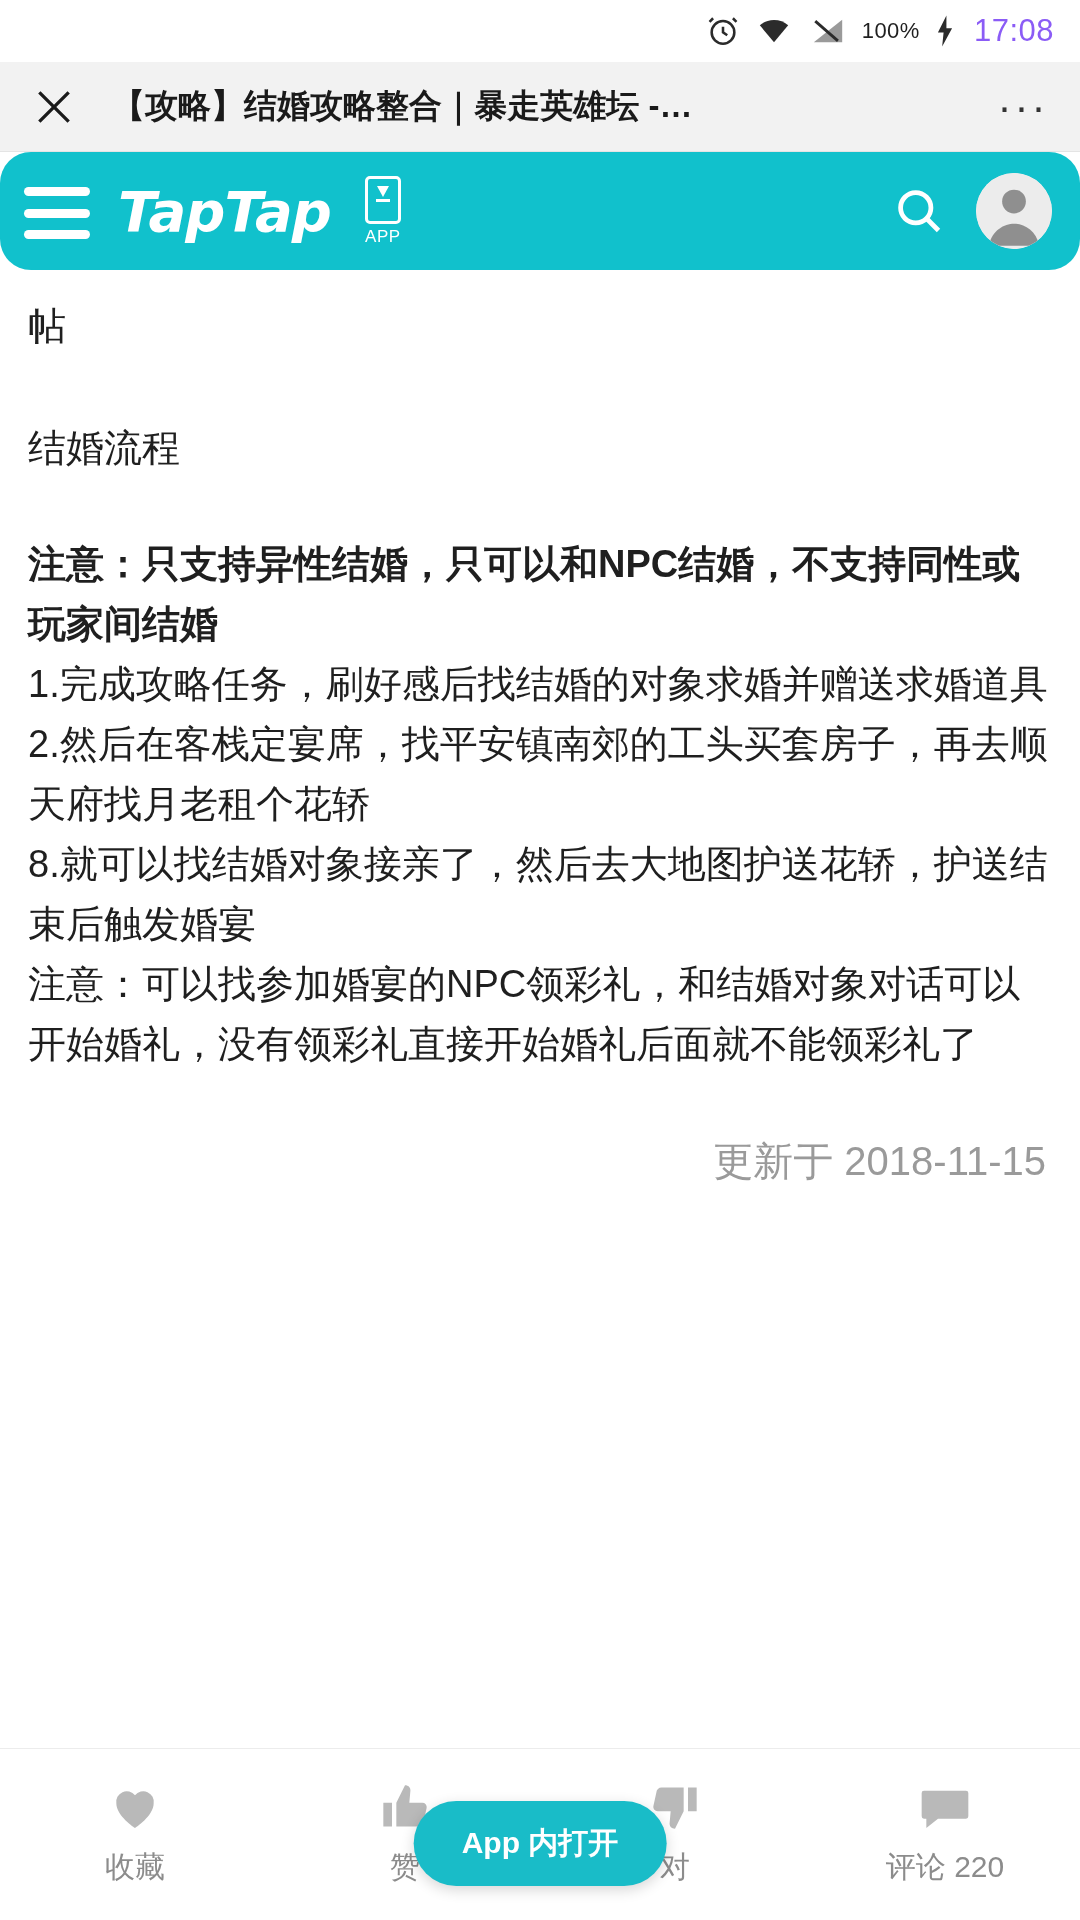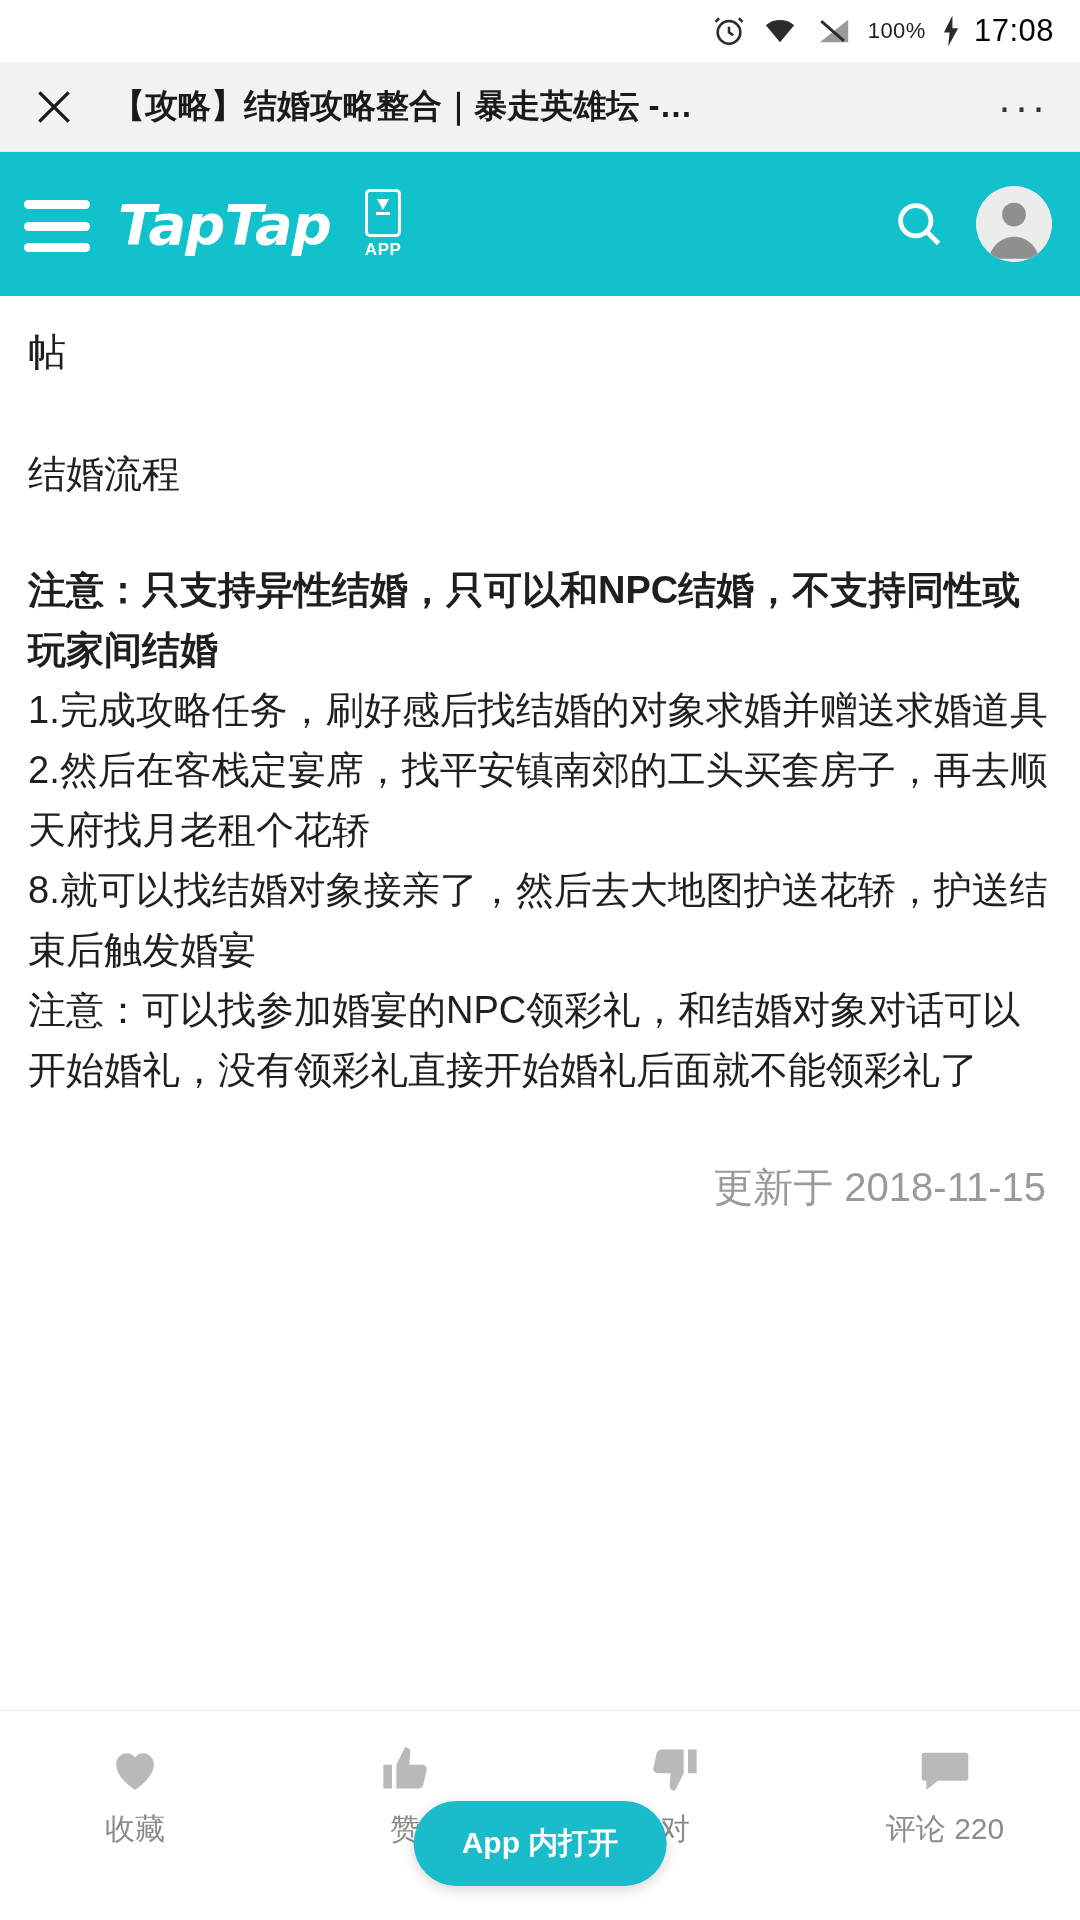--- a/index.html
+++ b/index.html
@@ -31,22 +31,22 @@
     margin-left: 14px;
     color: #2b2b2b;
   }
   .statusbar .battery-text {
     font-size: 22px;
     color: #1f1f1f;
     letter-spacing: 0.5px;
   }
   .statusbar .clock-text {
     font-size: 31px;
-    color: #000000;
-    margin-left: 12px;
+    color: #8b5cf6;
+    margin-left: 18px;
     letter-spacing: 0.5px;
   }
 
   
   .topbar {
     height: 90px;
     background: #f2f2f2;
     display: flex;
     align-items: center;
     box-sizing: border-box;
@@ -79,26 +79,27 @@
     justify-content: center;
     flex: 0 0 auto;
     font-size: 42px;
     color: #333;
     letter-spacing: 3px;
     line-height: 20px;
   }
 
   
   .apphead {
-    height: 144px;
+    height: 118px;
     background: #11c1cc;
     display: flex;
     align-items: center;
     padding: 0 28px 0 24px;
     box-sizing: border-box;
+    border-radius: 31px;
   }
   .hamburger {
     width: 66px;
     height: 52px;
     display: flex;
     flex-direction: column;
     justify-content: space-between;
     flex: 0 0 auto;
     padding-top: 4px;
   }
@@ -149,21 +150,21 @@
     position: absolute;
     left: 50%;
     top: 20px;
     transform: translateX(-50%);
     width: 14px;
     height: 3px;
     background: #ffffff;
   }
   .appbadge .lbl {
     font-size: 17px;
-    font-weight: bold;
+    font-weight: normal;
     margin-top: 3px;
     letter-spacing: 0.5px;
   }
   .head-spacer { flex: 1 1 auto; }
   .search-btn {
     width: 70px;
     height: 70px;
     display: flex;
     align-items: center;
     justify-content: center;
@@ -203,21 +204,21 @@
     margin-top: 60px;
     padding-right: 6px;
   }
 
   
   .actionbar {
     position: absolute;
     left: 0;
     right: 0;
     bottom: 0;
-    height: 210px;
+    height: 172px;
     background: #ffffff;
     border-top: 1px solid #ececec;
     display: flex;
     align-items: flex-start;
     padding-top: 26px;
     box-sizing: border-box;
   }
   .action {
     flex: 1 1 0;
     display: flex;

